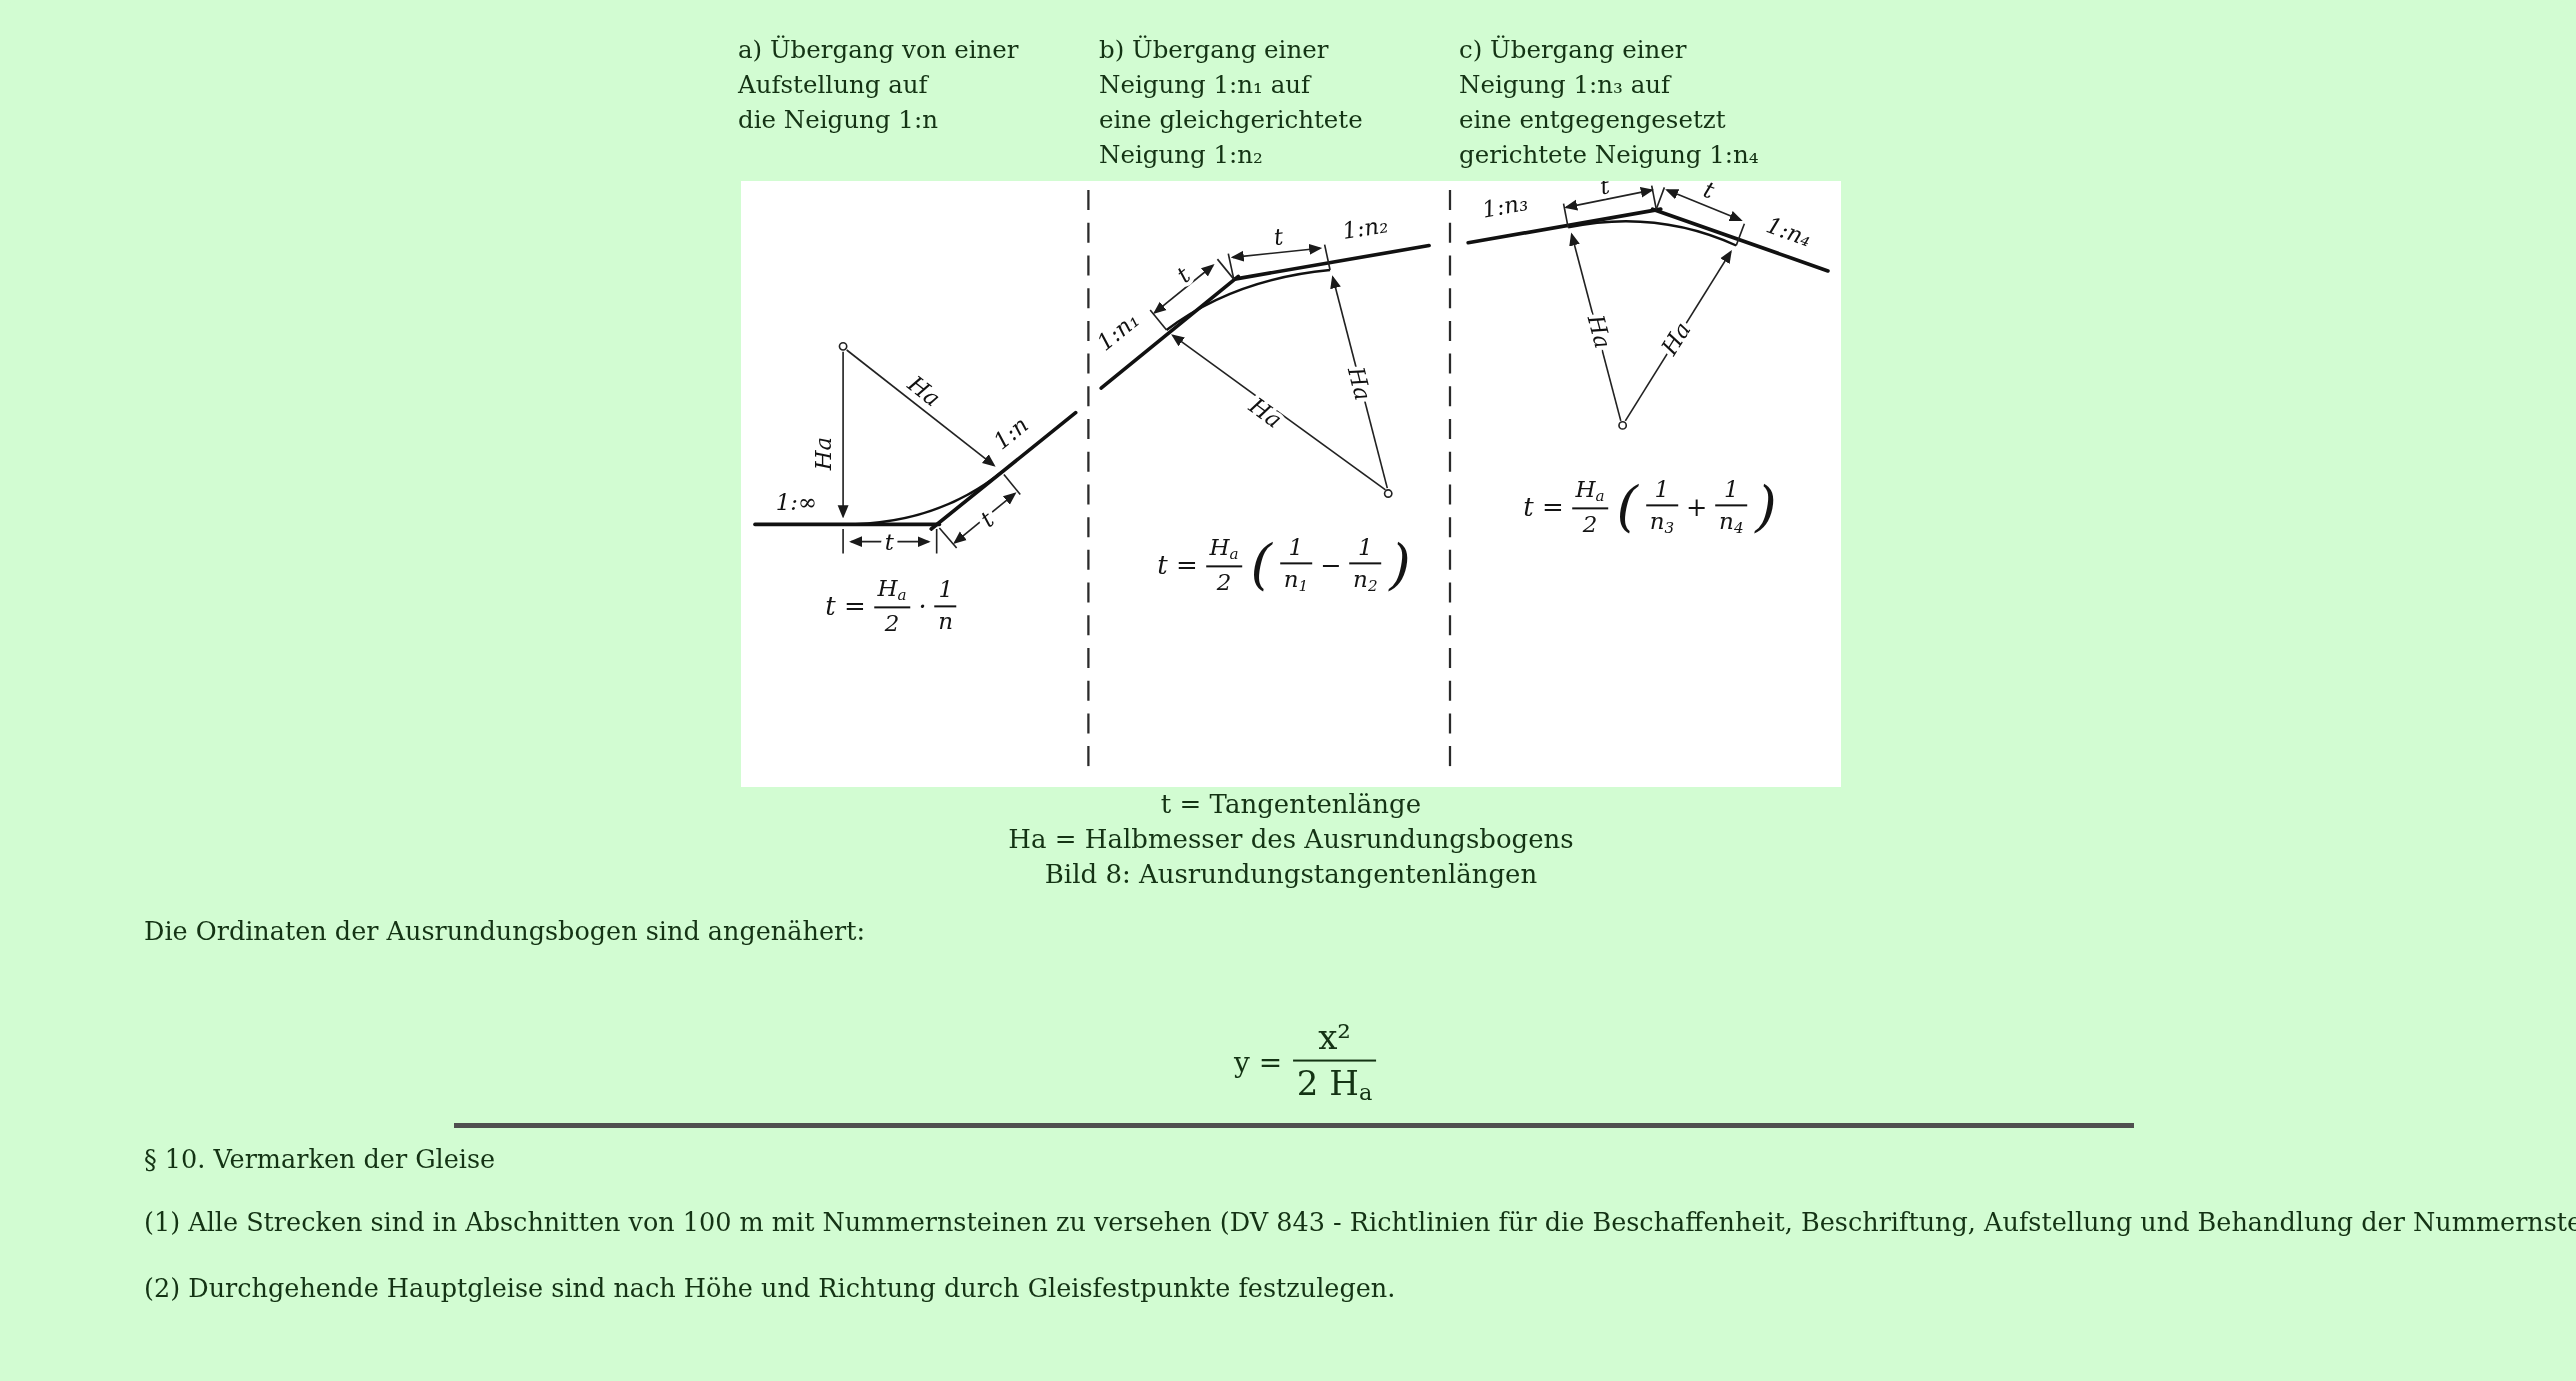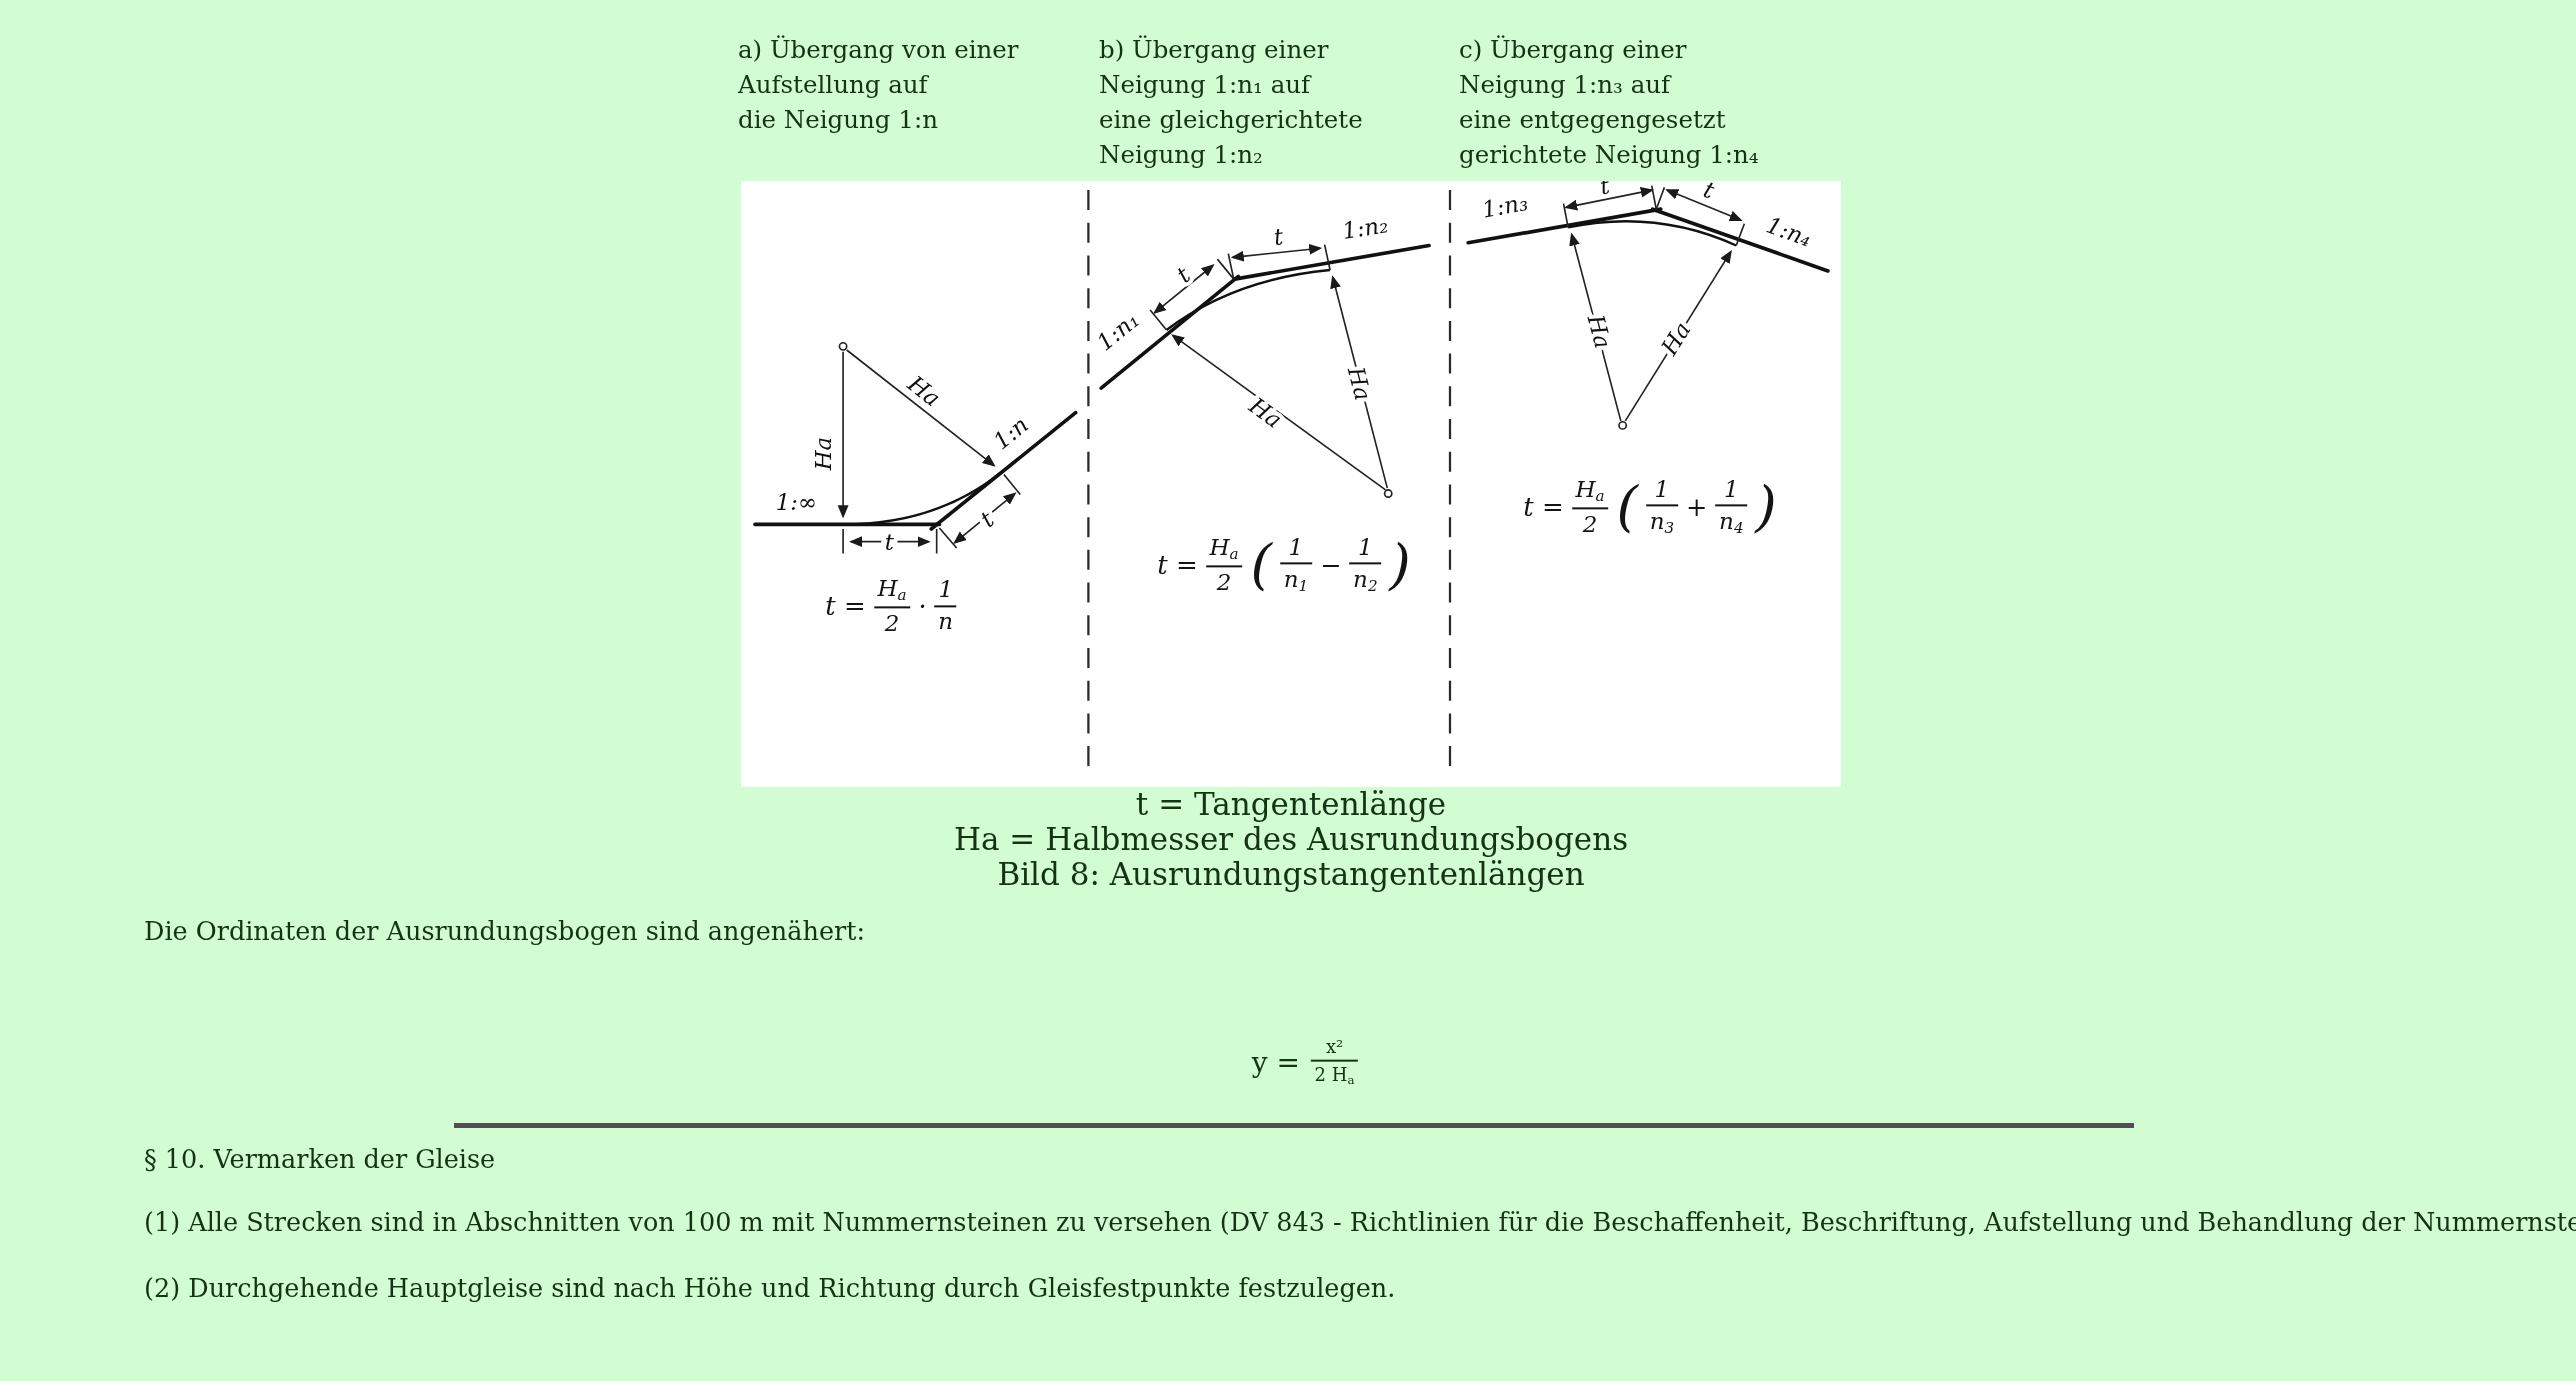--- a/index.html
+++ b/index.html
@@ -25,26 +25,26 @@
            font-size:26px;color:#141414;transform:translate(-50%,-50%);white-space:nowrap;}
   .frac{display:inline-flex;flex-direction:column;align-items:center;font-size:23px;line-height:1.15;}
   .frac .bar{align-self:stretch;height:0;border-top:2.3px solid #141414;margin:1.8px 0;}
   .frac .num,.frac .den{padding:0 3.6px;text-align:center;}
   .ss{font-size:66%;vertical-align:-0.25em;}
   .paren{font-size:55px;line-height:0.85;font-weight:400;}
   .fop{font-size:25.5px;}
 
   
   .formula.main{font-style:normal;color:#143314;font-size:28px;gap:11px;}
-  .formula.main .frac{font-size:18px;}
+  .formula.main .frac{font-size:34px;}
   .formula.main .frac .bar{border-top:2.3px solid #143314;margin:2.7px 0;}
 
   
   .figure-legend{position:absolute;left:741px;top:787px;width:1100px;text-align:center;
-                 font-size:31px;line-height:35px;}
+                 font-size:26px;line-height:35px;}
 
   
   .body-line{position:absolute;left:144px;font-size:25.5px;white-space:nowrap;}
   #intro{top:916px;}
   #heading{top:1144px;font-weight:normal;}
   #p1{top:1207px;}
   #p2{top:1273px;}
   #p3{top:1339px;}
 
   .divider{position:absolute;left:454px;top:1123px;width:1680px;height:4.5px;background:#4f4f4f;}

